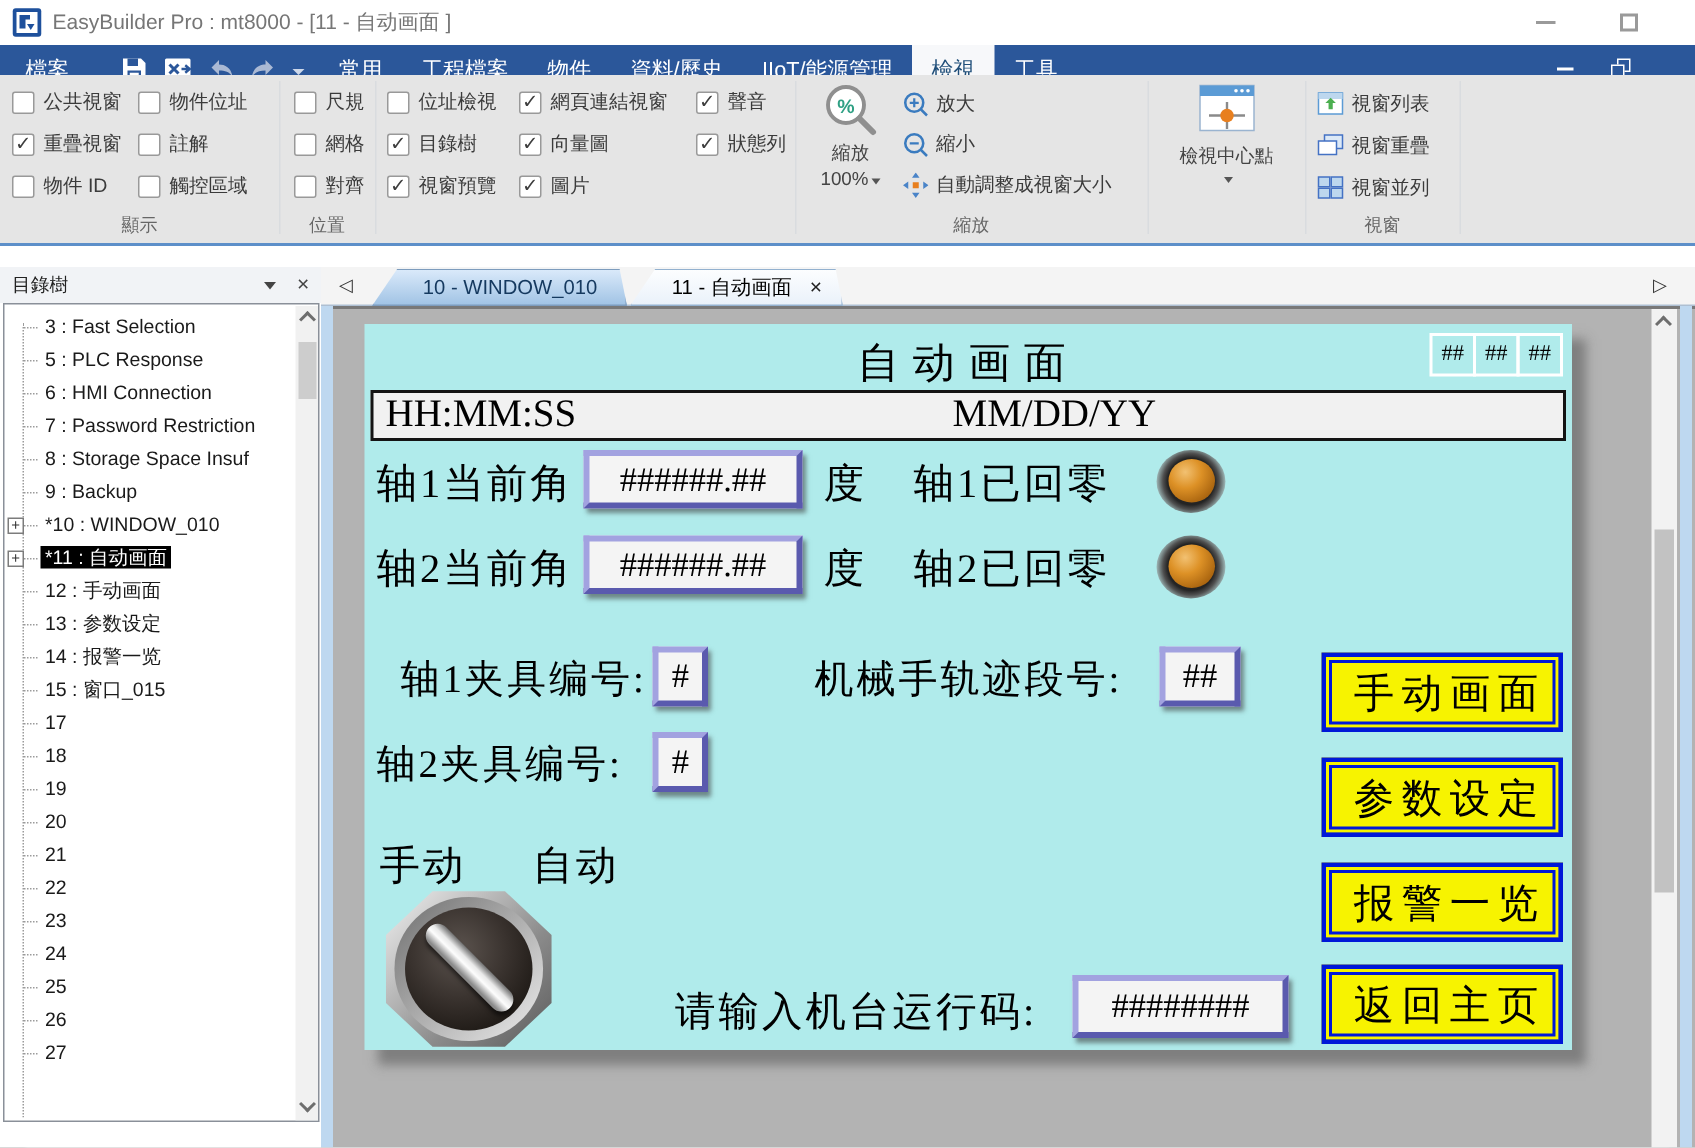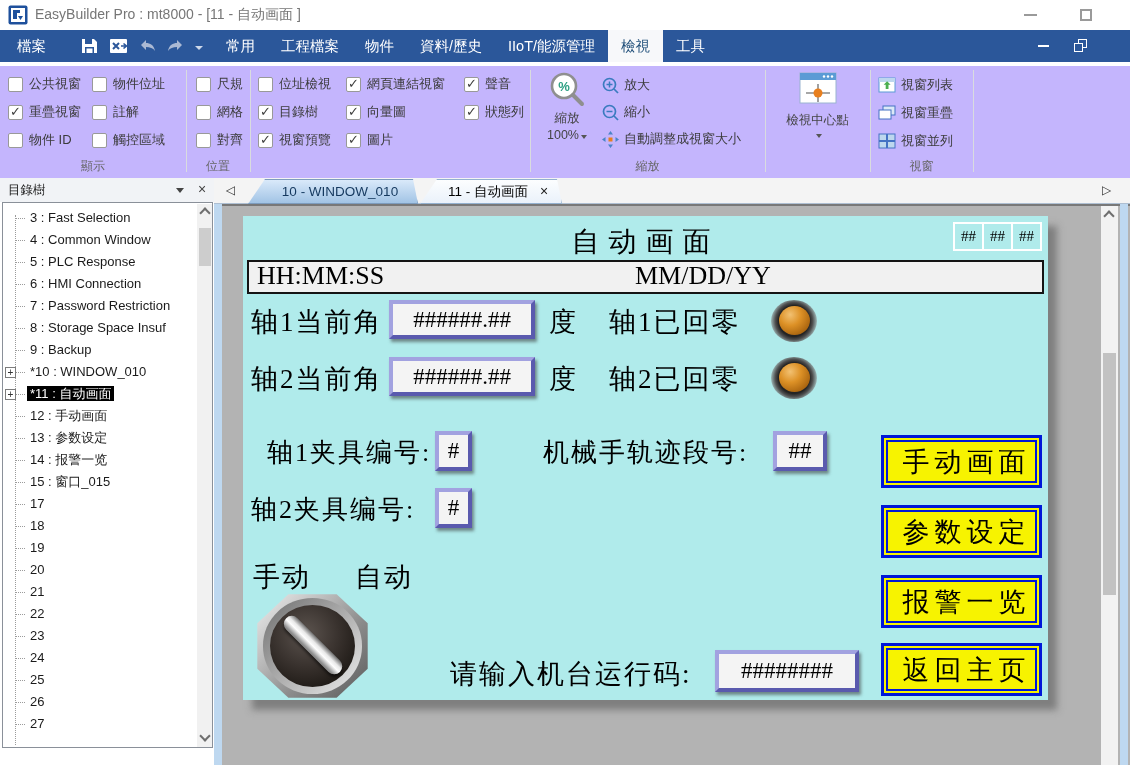--- a/index.html
+++ b/index.html
@@ -22,21 +22,21 @@
   .qat svg { display:block; }
   .qat-caret { width:0; height:0; border-left:4px solid transparent; border-right:4px solid transparent; border-top:4px solid #cdd8ea; margin-top:4px; }
   .menu-tab { padding:0 13px; display:flex; align-items:center; cursor:default; }
   .menu-tab.active { background:#f7f8fa; color:#1f4e79; }
   .mdi-min { position:absolute; left:1038px; top:45px; width:11px; height:2px; background:#fff; }
   .mdi-restore { position:absolute; left:1074px; top:39px; width:14px; height:14px; }
   .mdi-restore .r1 { position:absolute; left:4px; top:0; width:9px; height:9px; border:1.5px solid #fff; }
   .mdi-restore .r2 { position:absolute; left:0; top:4px; width:9px; height:9px; border:1.5px solid #fff; background:#2b579a; }
 
   
-  .ribbon { position:absolute; left:0; top:66px; width:1130px; height:114px; background:#c4b5fd;
+  .ribbon { position:absolute; left:0; top:50px; width:1130px; height:114px; background:#e5e5e5;
             border-bottom:2px solid #5d8fc9; font-size:13px; color:#3b3b3b; }
   .rib-div { position:absolute; top:4px; height:102px; width:1px; background:#d9dcdf; }
   .rib-label { position:absolute; top:92px; font-size:12px; color:#666; text-align:center; }
   .rcb { position:absolute; height:20px; display:flex; align-items:center; gap:6px; white-space:nowrap; }
   .cb { width:15px; height:15px; min-width:15px; border:1px solid #999; background:#fff; border-radius:2px; position:relative; }
   .cb.checked::after { content:"✓"; position:absolute; left:1px; top:-2px; font-size:13px; line-height:15px; color:#3d3d3d; }
   .rbtn-big { position:absolute; display:flex; flex-direction:column; align-items:center; }
   .rbtn-big .cap { font-size:12.5px; color:#444; line-height:17px; white-space:nowrap; }
   .zoom-caret { width:0; height:0; border-left:3.5px solid transparent; border-right:3.5px solid transparent; border-top:4px solid #555; display:inline-block; margin-left:2px; }
   .ritem { position:absolute; display:flex; align-items:center; gap:5px; white-space:nowrap; }
@@ -320,21 +320,20 @@
 
   <div class="sb-header">
     <span class="sb-title">目錄樹</span>
     <span class="sb-caret"></span>
     <span class="sb-close">×</span>
   </div>
   <div class="tree-panel">
     <div class="tree-items">
       <span class="tree-vguide"></span>
       <div class="tree-item"><span class="lbl">3 : Fast Selection</span></div>
-      <div class="tree-item"><span class="lbl">4 : Common Window</span></div>
       <div class="tree-item"><span class="lbl">5 : PLC Response</span></div>
       <div class="tree-item"><span class="lbl">6 : HMI Connection</span></div>
       <div class="tree-item"><span class="lbl">7 : Password Restriction</span></div>
       <div class="tree-item"><span class="lbl">8 : Storage Space Insuf</span></div>
       <div class="tree-item"><span class="lbl">9 : Backup</span></div>
       <div class="tree-item"><span class="expand-box"></span><span class="lbl">*10 : WINDOW_010</span></div>
       <div class="tree-item selected"><span class="expand-box"></span><span class="lbl">*11 : 自动画面</span></div>
       <div class="tree-item"><span class="lbl">12 : 手动画面</span></div>
       <div class="tree-item"><span class="lbl">13 : 参数设定</span></div>
       <div class="tree-item"><span class="lbl">14 : 报警一览</span></div>

